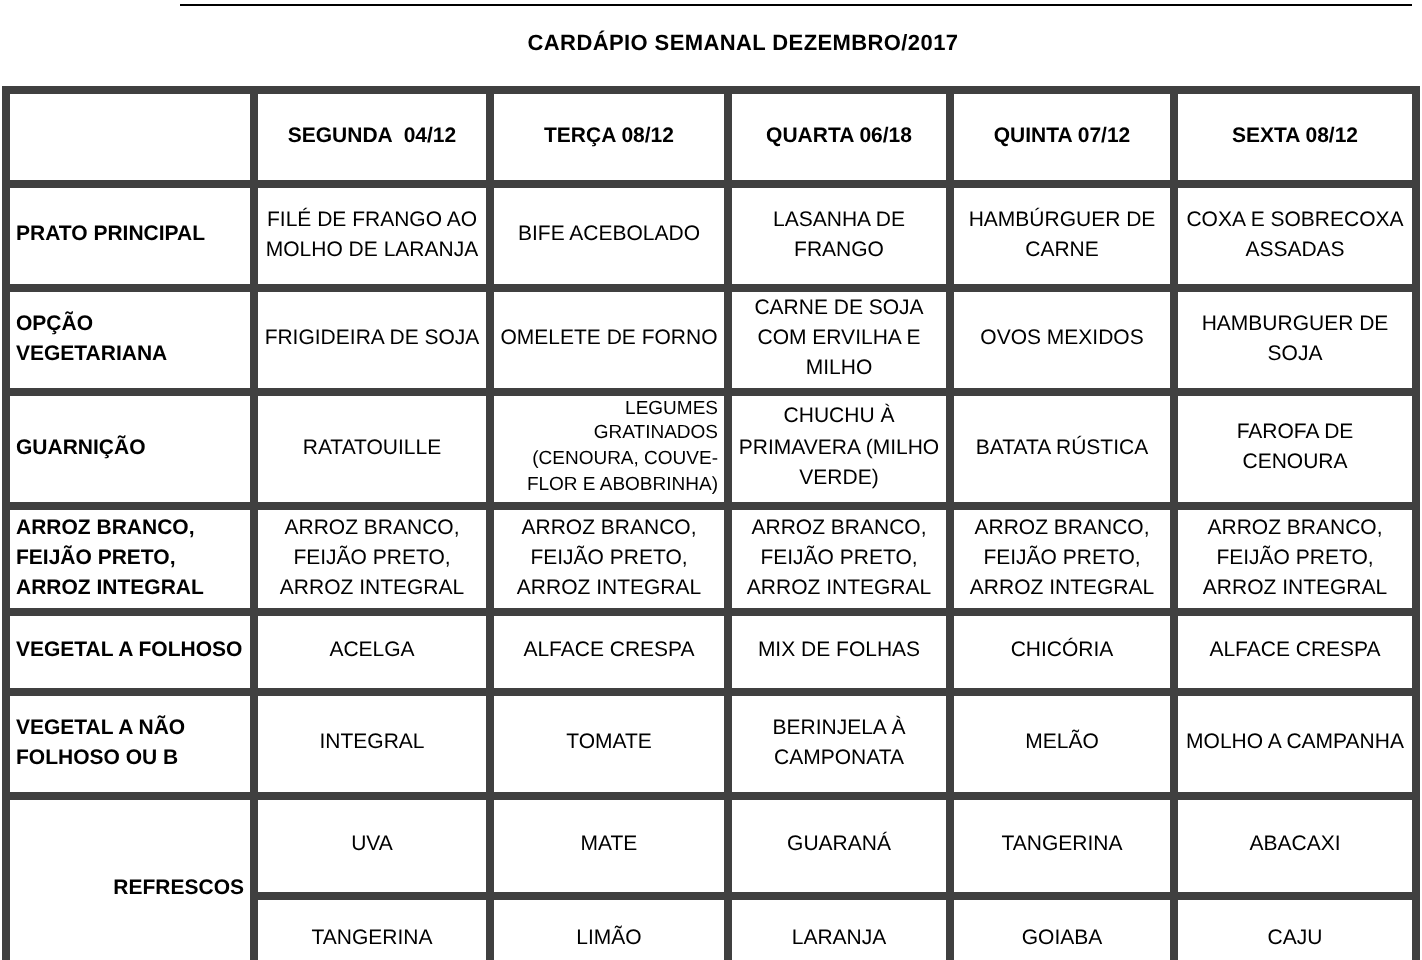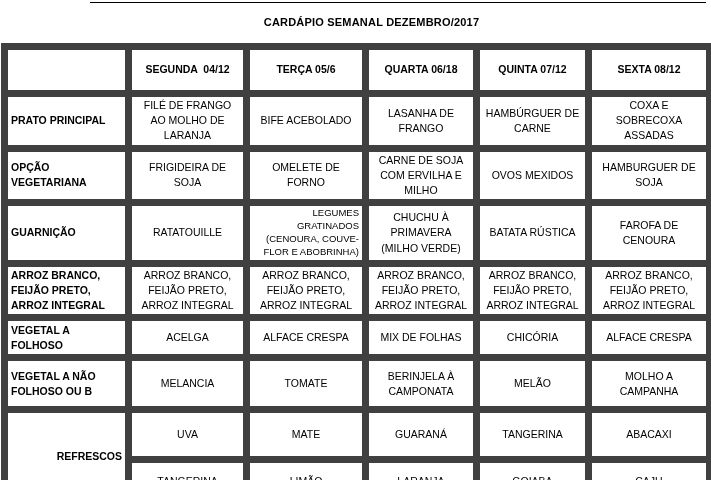--- a/index.html
+++ b/index.html
@@ -22,21 +22,21 @@
   }
   table.menu-table{
     position:absolute;top:43px;left:1px;
     border-collapse:collapse;
     table-layout:fixed;
     width:705px;
     border:1px solid #000;
     border-bottom:2px solid #000;
   }
   .menu-table th,.menu-table td{
-    border:7px solid #404040;
+    border:4px solid #404040;
     padding:1px 3px;
     vertical-align:middle;
     font-size:10.5px;
     line-height:1.45;
     overflow:hidden;
   }
   .menu-table td{ text-align:center; font-weight:normal; }
   .menu-table th{ font-weight:bold; }
   .menu-table thead th{ text-align:center; white-space:pre-wrap; }
   .menu-table th.row-label{ text-align:left; }
@@ -65,21 +65,21 @@
       <col style="width:118px">
       <col style="width:119px">
       <col style="width:111px">
       <col style="width:112px">
       <col style="width:121px">
     </colgroup>
     <thead>
       <tr class="r-head">
         <th></th>
         <th>SEGUNDA  04/12</th>
-        <th>TERÇA 05/6</th>
+        <th>TERÇA 08/12</th>
         <th>QUARTA 06/18</th>
         <th>QUINTA 07/12</th>
         <th>SEXTA 08/12</th>
       </tr>
     </thead>
     <tbody>
       <tr class="r0">
         <th class="row-label">PRATO PRINCIPAL</th>
         <td>FILÉ DE FRANGO AO MOLHO DE LARANJA</td>
         <td>BIFE ACEBOLADO</td>
@@ -114,21 +114,21 @@
       <tr class="r4">
         <th class="row-label">VEGETAL A FOLHOSO</th>
         <td>ACELGA</td>
         <td>ALFACE CRESPA</td>
         <td>MIX DE FOLHAS</td>
         <td>CHICÓRIA</td>
         <td>ALFACE CRESPA</td>
       </tr>
       <tr class="r5">
         <th class="row-label">VEGETAL A NÃO FOLHOSO OU B</th>
-        <td>MELANCIA</td>
+        <td>INTEGRAL</td>
         <td>TOMATE</td>
         <td>BERINJELA À CAMPONATA</td>
         <td>MELÃO</td>
         <td>MOLHO A CAMPANHA</td>
       </tr>
       <tr class="r6">
         <th class="row-label centered" rowspan="2">REFRESCOS</th>
         <td>UVA</td>
         <td>MATE</td>
         <td>GUARANÁ</td>

